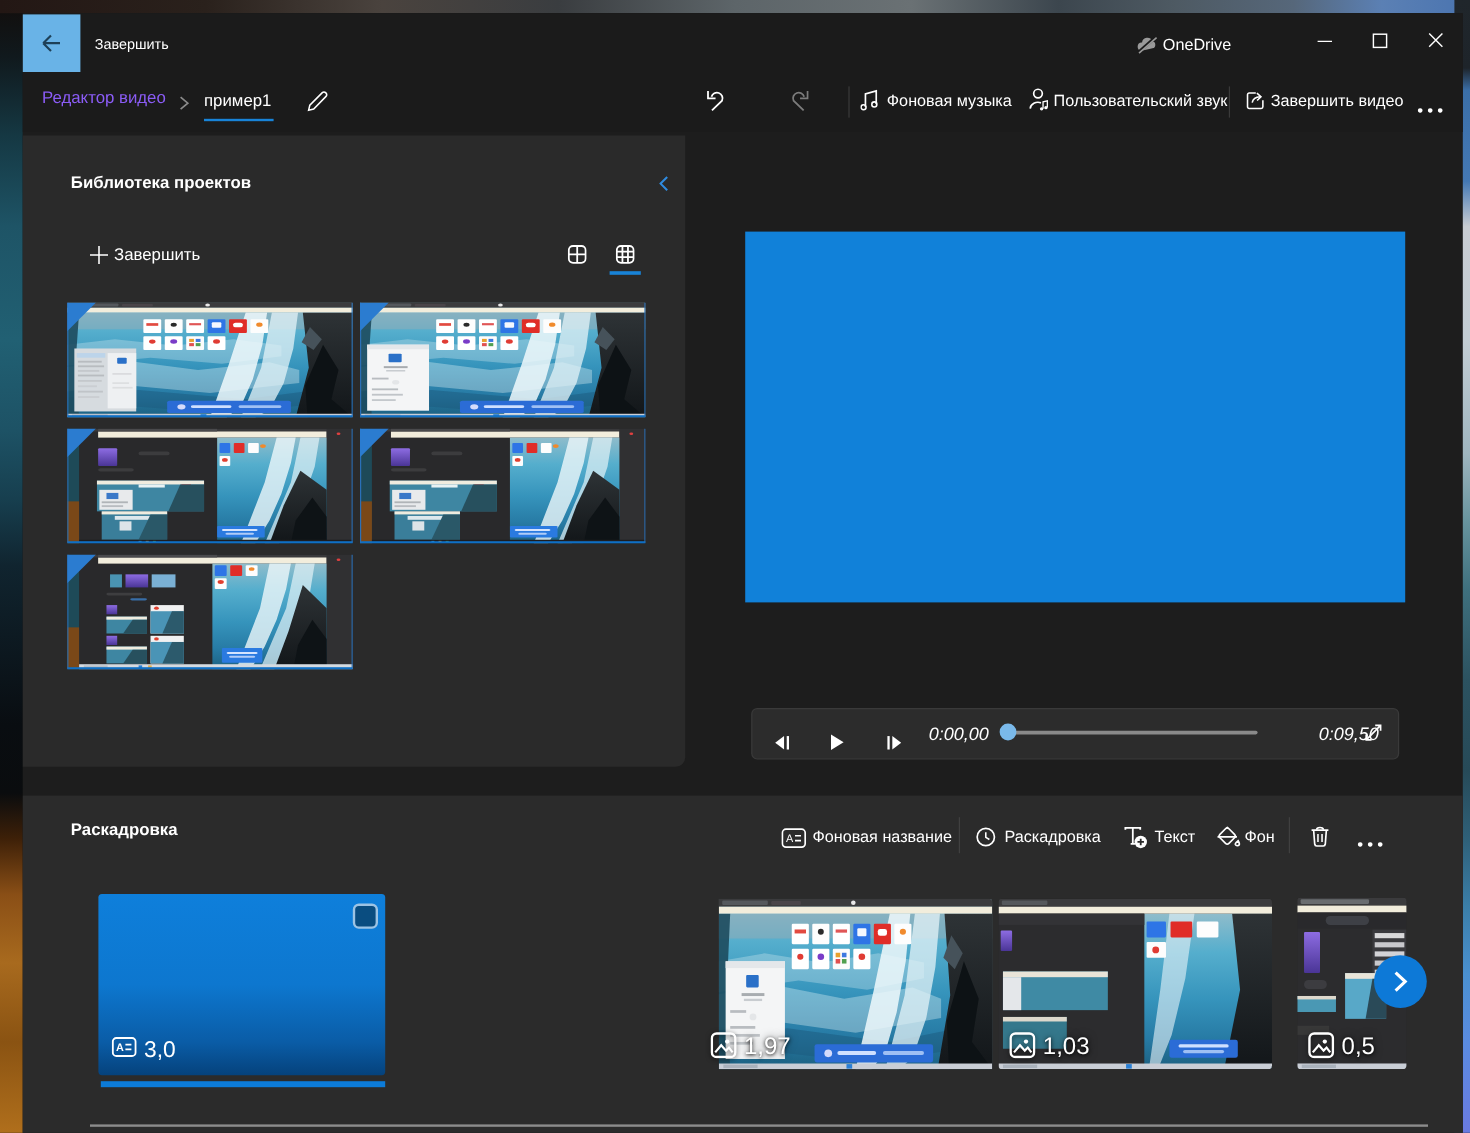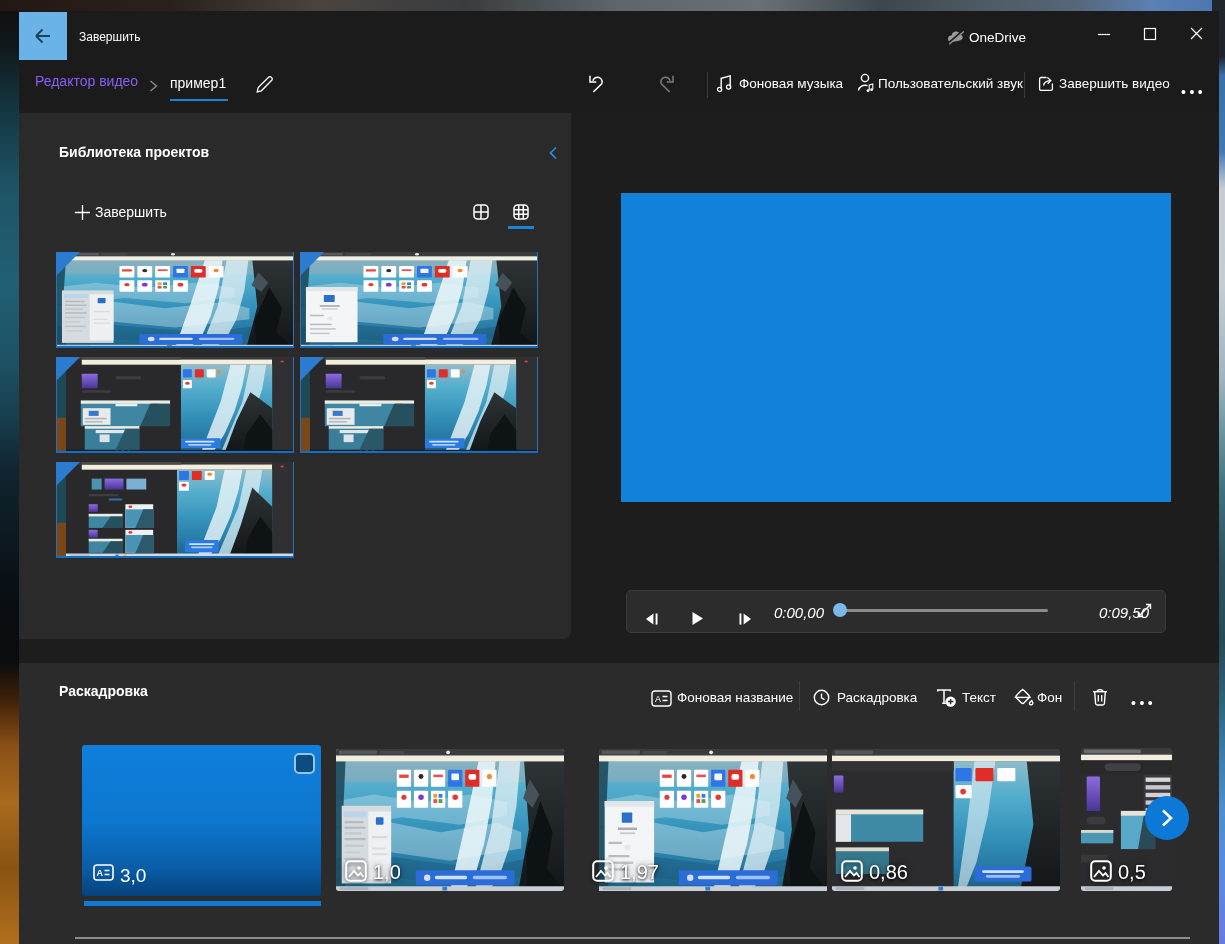--- a/index.html
+++ b/index.html
@@ -507,52 +507,41 @@
     <div class="abs" style="left:212px;top:8px;width:21px;height:21px;border-radius:5px;background:#0a4d80;border:2px solid #9cc3e4;box-sizing:border-box;"></div>
     <svg class="icon" style="left:11px;top:119px" width="21" height="17" viewBox="0 0 21 17">
       <rect x="1" y="1" width="19" height="15" rx="3" fill="none" stroke="#fff" stroke-width="1.6"></rect>
       <text x="3.6" y="12" font-size="9" fill="#fff" font-family="Liberation Sans" font-weight="bold">A</text>
       <path d="M11.5 6.5 h5 M11.5 10.5 h5" stroke="#fff" stroke-width="1.5"></path>
     </svg>
     <div class="abs" style="left:38px;top:120px;color:#fff;font-size:19px;">3,0</div>
   </div>
   <div class="abs" style="left:65px;top:890px;width:237px;height:5px;background:#0c7bd8;"></div>
 
-  <div class="sbtile" style="left:317px;top:738px;width:228px;height:142px;">
+  <div class="sbtile" style="left:564px;top:738px;width:228px;height:162px;padding-left:16px;">
     <svg width="228" height="142" viewBox="0 0 240 150" preserveAspectRatio="none">
-        <use href="#shotA"></use>
+        <use href="#shotB"></use>
       </svg>
     <svg class="duricon" style="left:9px;top:111px" width="22" height="22" viewBox="0 0 22 22">
       <rect x="1.2" y="1.2" width="19.6" height="19.6" rx="4" fill="none" stroke="#fff" stroke-width="2"></rect>
       <circle cx="14" cy="8" r="1.8" fill="#fff"></circle>
       <path d="M4 17 l5-6 4 4.5 2.5-2.5 3 4" fill="none" stroke="#fff" stroke-width="1.8"></path>
     </svg>
-    <div class="dur" style="left:37px;top:112px;">1,0</div>
-  </div>
-  <div class="sbtile" style="left:564px;top:738px;width:228px;height:162px;padding-left:16px;">
+    <div class="dur" style="left:37px;top:112px;">1,97</div>
+  </div>
+  <div class="sbtile" style="left:813px;top:738px;width:228px;height:142px;">
     <svg width="228" height="142" viewBox="0 0 240 150" preserveAspectRatio="none">
-        <use href="#shotB"></use>
+        <use href="#shotE"></use>
       </svg>
     <svg class="duricon" style="left:9px;top:111px" width="22" height="22" viewBox="0 0 22 22">
       <rect x="1.2" y="1.2" width="19.6" height="19.6" rx="4" fill="none" stroke="#fff" stroke-width="2"></rect>
       <circle cx="14" cy="8" r="1.8" fill="#fff"></circle>
       <path d="M4 17 l5-6 4 4.5 2.5-2.5 3 4" fill="none" stroke="#fff" stroke-width="1.8"></path>
     </svg>
-    <div class="dur" style="left:37px;top:112px;">1,97</div>
-  </div>
-  <div class="sbtile" style="left:813px;top:738px;width:228px;height:142px;">
-    <svg width="228" height="142" viewBox="0 0 240 150" preserveAspectRatio="none">
-        <use href="#shotE"></use>
-      </svg>
-    <svg class="duricon" style="left:9px;top:111px" width="22" height="22" viewBox="0 0 22 22">
-      <rect x="1.2" y="1.2" width="19.6" height="19.6" rx="4" fill="none" stroke="#fff" stroke-width="2"></rect>
-      <circle cx="14" cy="8" r="1.8" fill="#fff"></circle>
-      <path d="M4 17 l5-6 4 4.5 2.5-2.5 3 4" fill="none" stroke="#fff" stroke-width="1.8"></path>
-    </svg>
-    <div class="dur" style="left:37px;top:112px;">0,86</div>
+    <div class="dur" style="left:37px;top:112px;">1,03</div>
   </div>
   <div class="sbtile" style="left:1062px;top:737px;width:91px;height:143px;">
     <svg width="228" height="143" viewBox="0 0 240 150" preserveAspectRatio="none">
         <use href="#shotF"></use>
       </svg>
     <svg class="duricon" style="left:9px;top:112px" width="22" height="22" viewBox="0 0 22 22">
       <rect x="1.2" y="1.2" width="19.6" height="19.6" rx="4" fill="none" stroke="#fff" stroke-width="2"></rect>
       <circle cx="14" cy="8" r="1.8" fill="#fff"></circle>
       <path d="M4 17 l5-6 4 4.5 2.5-2.5 3 4" fill="none" stroke="#fff" stroke-width="1.8"></path>
     </svg>

